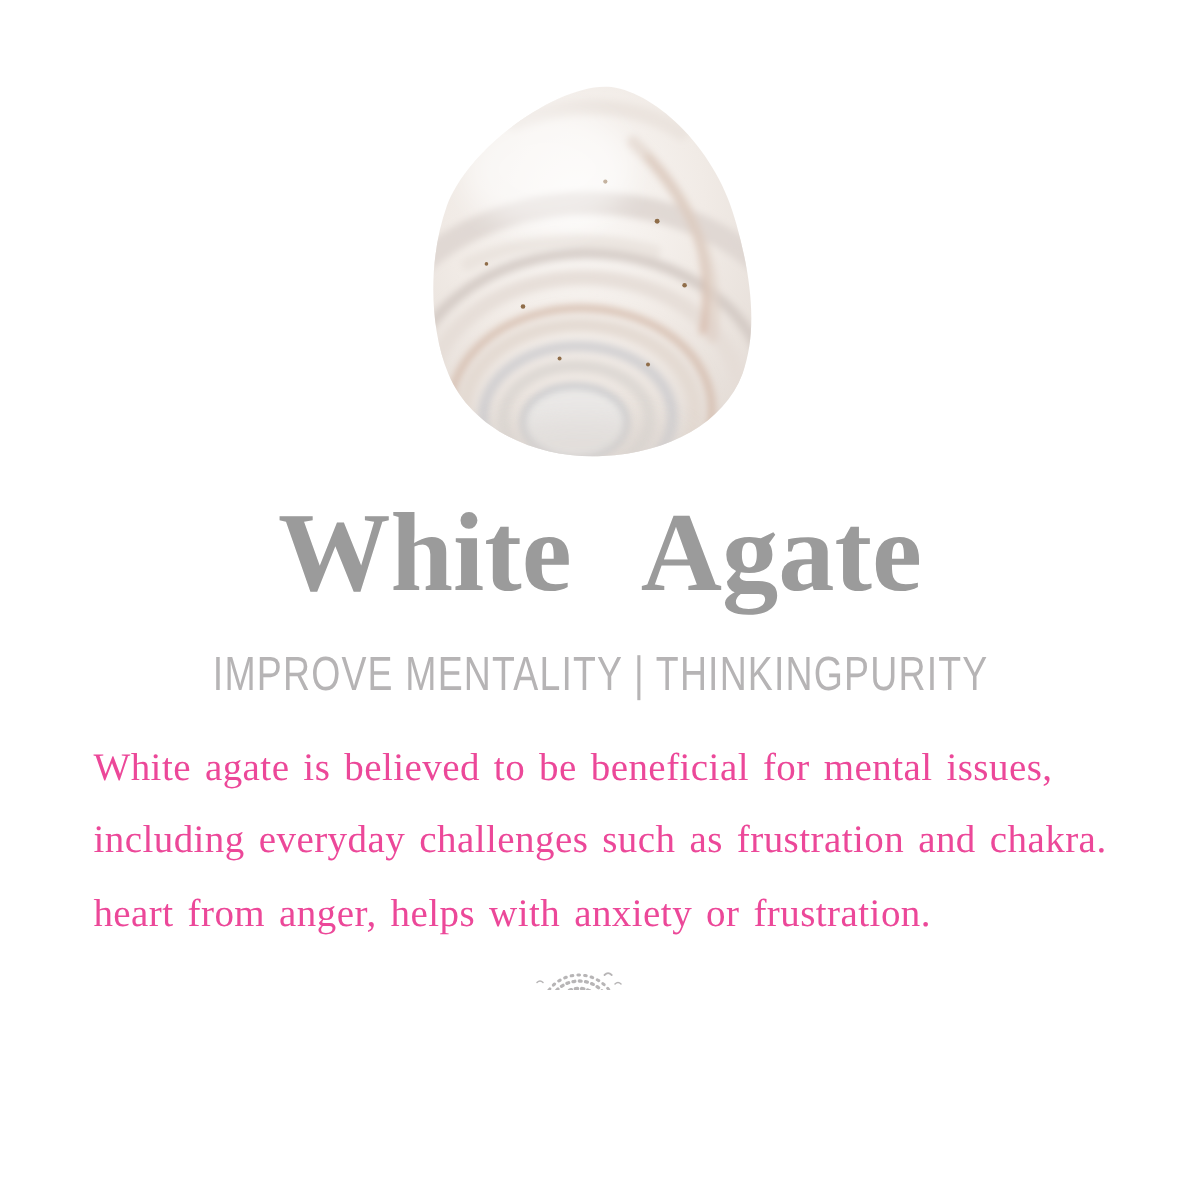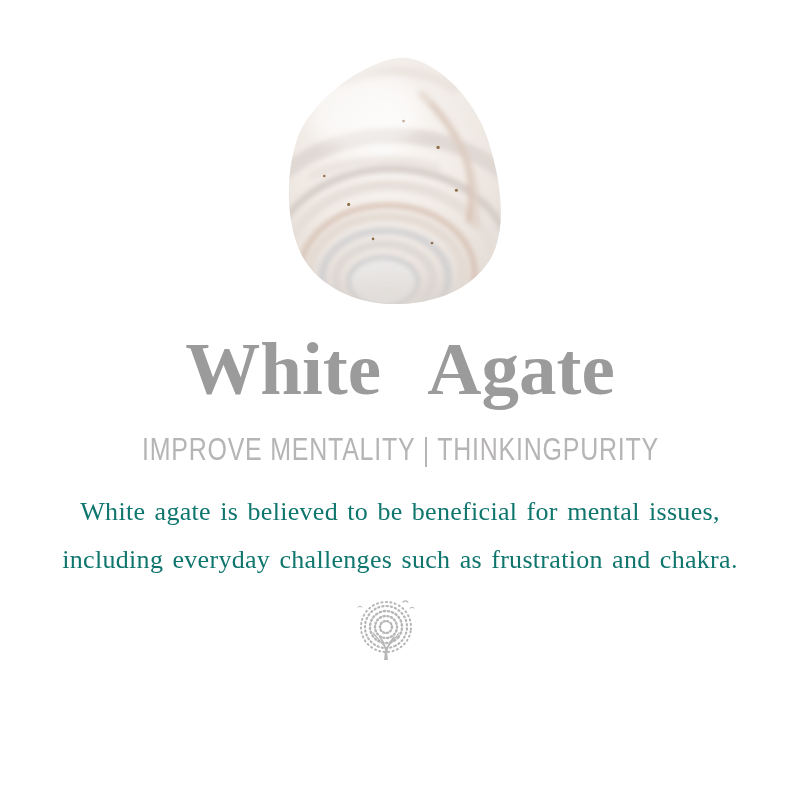--- a/index.html
+++ b/index.html
@@ -18,21 +18,21 @@
   }
   .product-tagline{
     margin-top:22px;
     font-size:32px;font-weight:400;color:#b6b4b5;
     letter-spacing:1px;white-space:nowrap;
     transform:scaleX(0.78);transform-origin:center;
   }
   .product-description{
     margin-top:20px;
     font-family:"Liberation Serif","DejaVu Serif",serif;
-    font-size:26px;color:#0f766e;text-align:center;
+    font-size:26px;color:#ec4899;
   }
   .description-line{
     line-height:48.5px;white-space:nowrap;
     letter-spacing:0.3px;word-spacing:2.5px;
   }
   .brand{margin-top:12px;display:flex;flex-direction:column;align-items:flex-start;}
   .brand-name{
     margin-top:4px;font-size:11px;font-weight:500;color:#a8a6a7;
     letter-spacing:3.5px;white-space:nowrap;
   }
@@ -92,20 +92,21 @@
     </svg>
   </div>
 
   <div class="product-title">White Agate</div>
 
   <div class="product-tagline">IMPROVE MENTALITY | THINKINGPURITY</div>
 
   <div class="product-description">
     <div class="description-line">White agate is believed to be beneficial for mental issues,</div>
     <div class="description-line">including everyday challenges such as frustration and chakra.</div>
+    <div class="description-line">heart from anger, helps with anxiety or frustration.</div>
   </div>
 
   <div class="brand">
     <svg width="80" height="76" viewBox="0 0 80 76" aria-hidden="true">
       <g stroke="#b7b5b6" fill="none" stroke-linecap="round">
 
         <circle cx="40" cy="30" r="6" stroke-width="2.4" stroke-dasharray="1.2 2.4"></circle>
         <circle cx="40" cy="30" r="11" stroke-width="2.4" stroke-dasharray="1.2 2.6" transform="rotate(18 40 30)"></circle>
         <circle cx="40" cy="30" r="16" stroke-width="2.4" stroke-dasharray="1.3 2.8" transform="rotate(40 40 30)"></circle>
         <circle cx="40" cy="30" r="21" stroke-width="2.2" stroke-dasharray="1.2 3" transform="rotate(64 40 30)"></circle>

